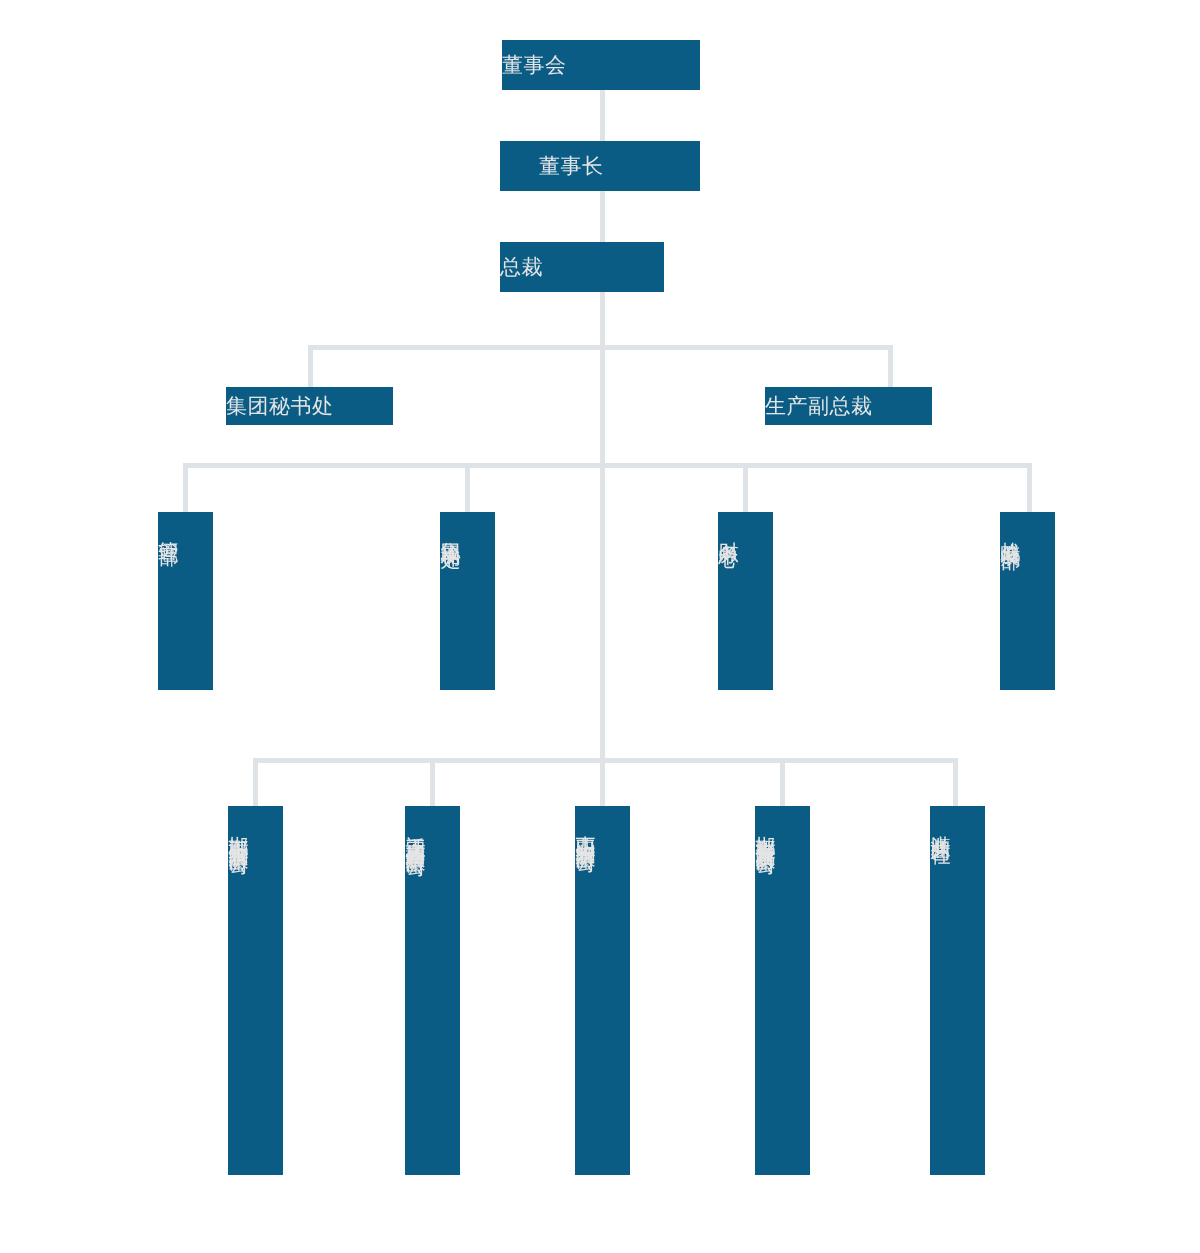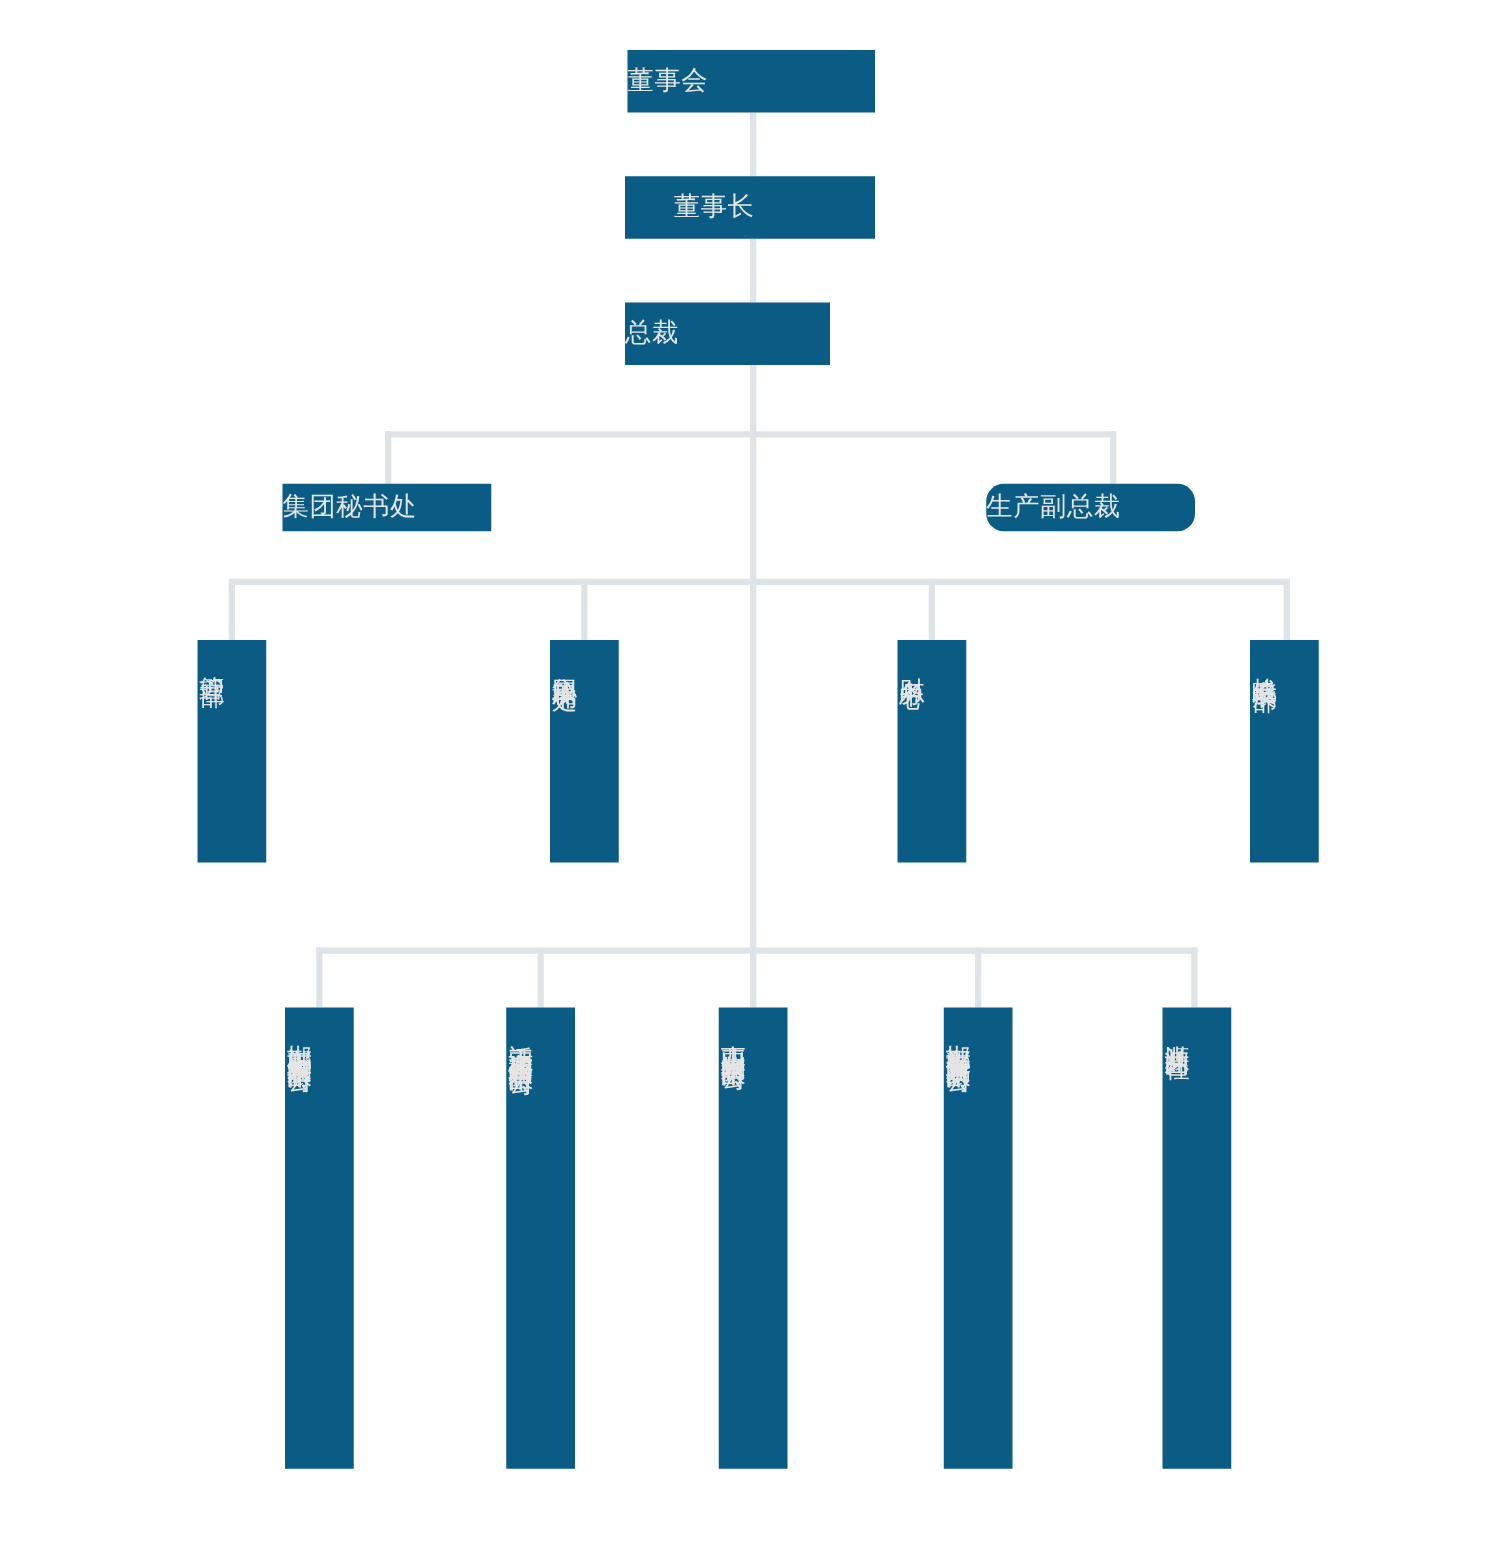--- a/index.html
+++ b/index.html
@@ -93,21 +93,21 @@
   </div>
 
   <div class="node h" style="left:500px; top:242px; width:164px; height:50px;">
     <span class="label">总裁</span>
   </div>
 
   <div class="node h" style="left:226px; top:387px; width:167px; height:38px;">
     <span class="label">集团秘书处</span>
   </div>
 
-  <div class="node h" style="left:789px; top:387px; width:167px; height:38px;border-radius:14px;">
+  <div class="node h" style="left:765px; top:387px; width:167px; height:38px;">
     <span class="label">生产副总裁</span>
   </div>
 
   <div class="node v" style="left:158px; top:512px; width:55px; height:178px;">
     <span class="label">管理部</span>
   </div>
 
   <div class="node v" style="left:440px; top:512px; width:55px; height:178px;">
     <span class="label">集团秘书处</span>
   </div>

